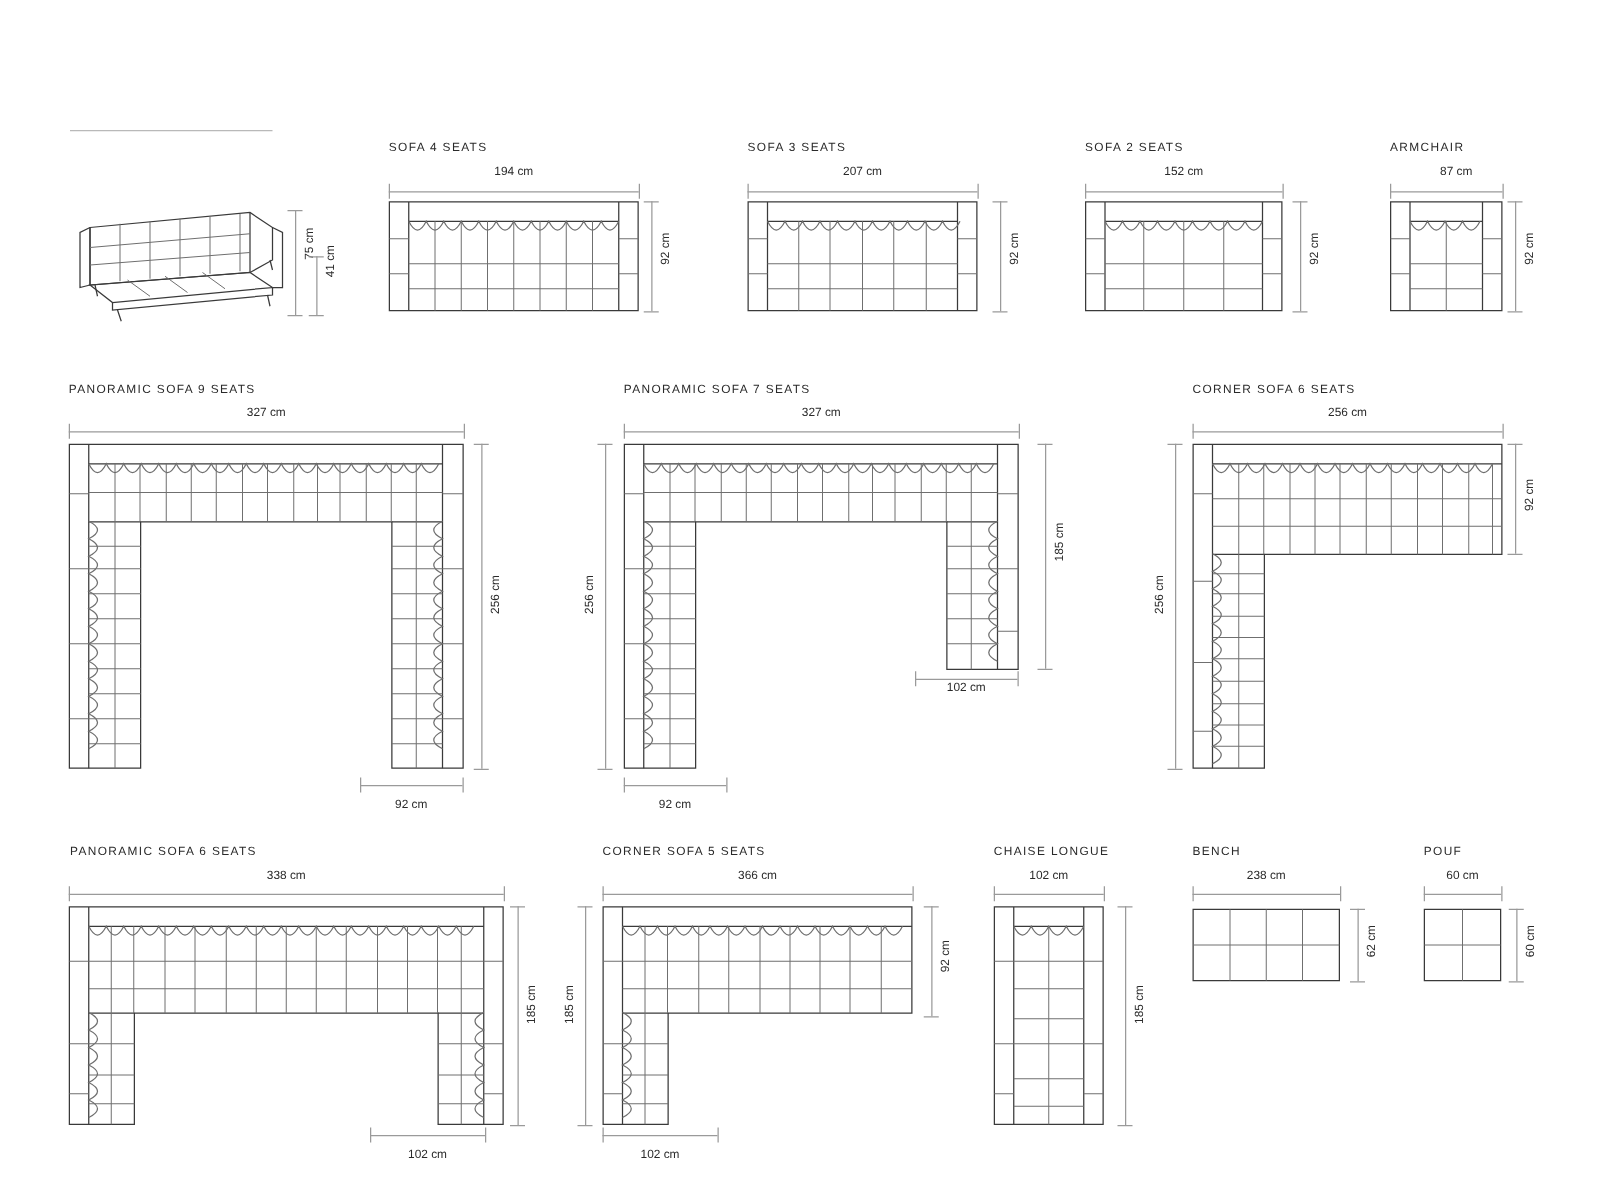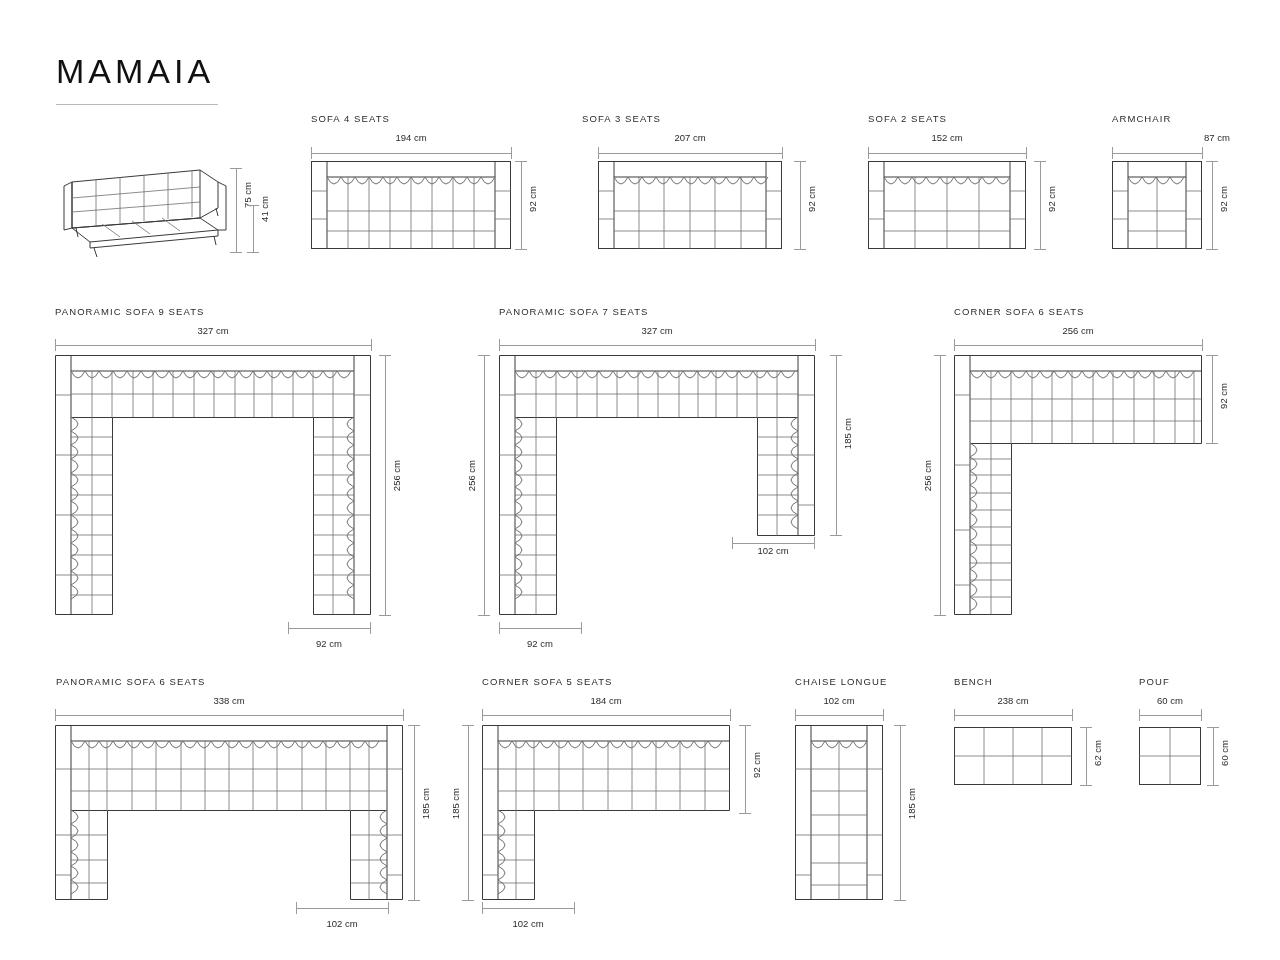--- a/index.html
+++ b/index.html
@@ -47,21 +47,20 @@
   .ln{stroke:#3a3a3a;stroke-width:1;fill:none;}
   .ln-soft{stroke:#6f6f6f;stroke-width:1;fill:none;}
   .fillbox{fill:#ffffff;stroke:#3a3a3a;stroke-width:1;}
   .grid{stroke:#6f6f6f;stroke-width:0.8;fill:none;}
 </style>
 </head>
 <body>
 
 <div class="page">
 
-  <div class="brand-title">MAMAIA</div>
   <div class="brand-rule"></div>
 
   <div class="fig" style="left:50px;top:160px;">
     <svg width="180" height="95" viewBox="0 0 180 95">
 
       <path class="ln" d="M22 22 L150 10 L168 22 L168 48 L150 58 L22 68 Z"></path>
       <path class="ln" d="M22 22 L22 68"></path>
       <path class="ln" d="M150 10 L150 58"></path>
 
       <path class="grid" d="M46 19 L46 65 M70 17 L70 63 M94 15 L94 61 M118 13 L118 59 M142 11 L142 57"></path>
@@ -110,21 +109,21 @@
       <path class="grid" d="M58 16 L58 87.5 M100 16 L100 87.5 M142 16 L142 87.5"></path>
       <path class="grid" d="M37 16 L37 87.5 M79 16 L79 87.5 M121 16 L121 87.5 M163 16 L163 87.5"></path>
       <path class="grid" d="M0.5 30 L16 30 M0.5 58 L16 58 M184 30 L199.5 30 M184 58 L199.5 58"></path>
     </svg>
   </div>
   <div class="rule-v" style="left:521px;top:161px;height:88px;"></div>
   <div class="tick-h" style="left:515px;top:161px;width:12px;"></div>
   <div class="tick-h" style="left:515px;top:249px;width:12px;"></div>
   <div class="dim-v" style="left:527px;top:186px;">92 cm</div>
 
-  <div class="item-label" style="left:582px;top:113px;">SOFA 3 SEATS</div>
+  <div class="item-label" style="left:598px;top:113px;">SOFA 3 SEATS</div>
   <div class="rule-h" style="left:598px;top:153px;width:184px;"></div>
   <div class="tick-v" style="left:598px;top:147px;height:12px;"></div>
   <div class="tick-v" style="left:782px;top:147px;height:12px;"></div>
   <div class="dim-h" style="left:598px;top:132px;width:184px;">207 cm</div>
 
   <div class="fig" style="left:598px;top:161px;">
     <svg width="184" height="88" viewBox="0 0 184 88">
       <rect class="fillbox" x="0.5" y="0.5" width="183" height="87"></rect>
       <path class="ln" d="M16 0.5 L16 87.5 M168 0.5 L168 87.5"></path>
       <path class="ln" d="M16 16 L168 16"></path>
@@ -160,21 +159,21 @@
   </div>
   <div class="rule-v" style="left:1040px;top:161px;height:88px;"></div>
   <div class="tick-h" style="left:1034px;top:161px;width:12px;"></div>
   <div class="tick-h" style="left:1034px;top:249px;width:12px;"></div>
   <div class="dim-v" style="left:1046px;top:186px;">92 cm</div>
 
   <div class="item-label" style="left:1112px;top:113px;">ARMCHAIR</div>
   <div class="rule-h" style="left:1112px;top:153px;width:90px;"></div>
   <div class="tick-v" style="left:1112px;top:147px;height:12px;"></div>
   <div class="tick-v" style="left:1202px;top:147px;height:12px;"></div>
-  <div class="dim-h" style="left:1172px;top:132px;width:90px;">87 cm</div>
+  <div class="dim-h" style="left:1120px;top:132px;width:90px;">87 cm</div>
 
   <div class="fig" style="left:1112px;top:161px;">
     <svg width="90" height="88" viewBox="0 0 90 88">
       <rect class="fillbox" x="0.5" y="0.5" width="89" height="87"></rect>
       <path class="ln" d="M16 0.5 L16 87.5 M74 0.5 L74 87.5"></path>
       <path class="ln" d="M16 16 L74 16"></path>
       <path class="ln-soft" d="M16 16 q7 14 14 0 q7 14 14 0 q7 14 14 0 q7 14 14 0"></path>
       <path class="grid" d="M16 50 L74 50 M16 70 L74 70"></path>
       <path class="grid" d="M45 16 L45 87.5"></path>
       <path class="grid" d="M0.5 30 L16 30 M0.5 58 L16 58 M74 30 L89.5 30 M74 58 L89.5 58"></path>
@@ -339,21 +338,21 @@
 
   <div class="rule-h" style="left:296px;top:908px;width:92px;"></div>
   <div class="tick-v" style="left:296px;top:902px;height:12px;"></div>
   <div class="tick-v" style="left:388px;top:902px;height:12px;"></div>
   <div class="dim-h" style="left:296px;top:918px;width:92px;">102 cm</div>
 
   <div class="item-label" style="left:482px;top:676px;">CORNER SOFA 5 SEATS</div>
   <div class="rule-h" style="left:482px;top:715px;width:248px;"></div>
   <div class="tick-v" style="left:482px;top:709px;height:12px;"></div>
   <div class="tick-v" style="left:730px;top:709px;height:12px;"></div>
-  <div class="dim-h" style="left:482px;top:695px;width:248px;">184 cm</div>
+  <div class="dim-h" style="left:482px;top:695px;width:248px;">366 cm</div>
 
   <div class="fig" style="left:482px;top:725px;">
     <svg width="248" height="175" viewBox="0 0 248 175">
       <path class="fillbox" d="M0.5 0.5 H247.5 V85.5 H52.5 V174.5 H0.5 Z"></path>
       <path class="ln" d="M16 0.5 L16 174.5"></path>
       <path class="ln" d="M16 16 L247.5 16"></path>
       <path class="ln" d="M16 85.5 L52.5 85.5"></path>
       <path class="ln-soft" d="M16 16 q7 14 14 0 q7 14 14 0 q7 14 14 0 q7 14 14 0 q7 14 14 0 q7 14 14 0 q7 14 14 0 q7 14 14 0 q7 14 14 0 q7 14 14 0 q7 14 14 0 q7 14 14 0 q7 14 14 0 q7 14 14 0 q7 14 14 0 q7 14 14 0"></path>
       <path class="ln-soft" d="M16 85 q14 7 0 14 q14 7 0 14 q14 7 0 14 q14 7 0 14 q14 7 0 14 q14 7 0 14"></path>
       <path class="grid" d="M16 44 L247.5 44 M16 66 L247.5 66"></path>

